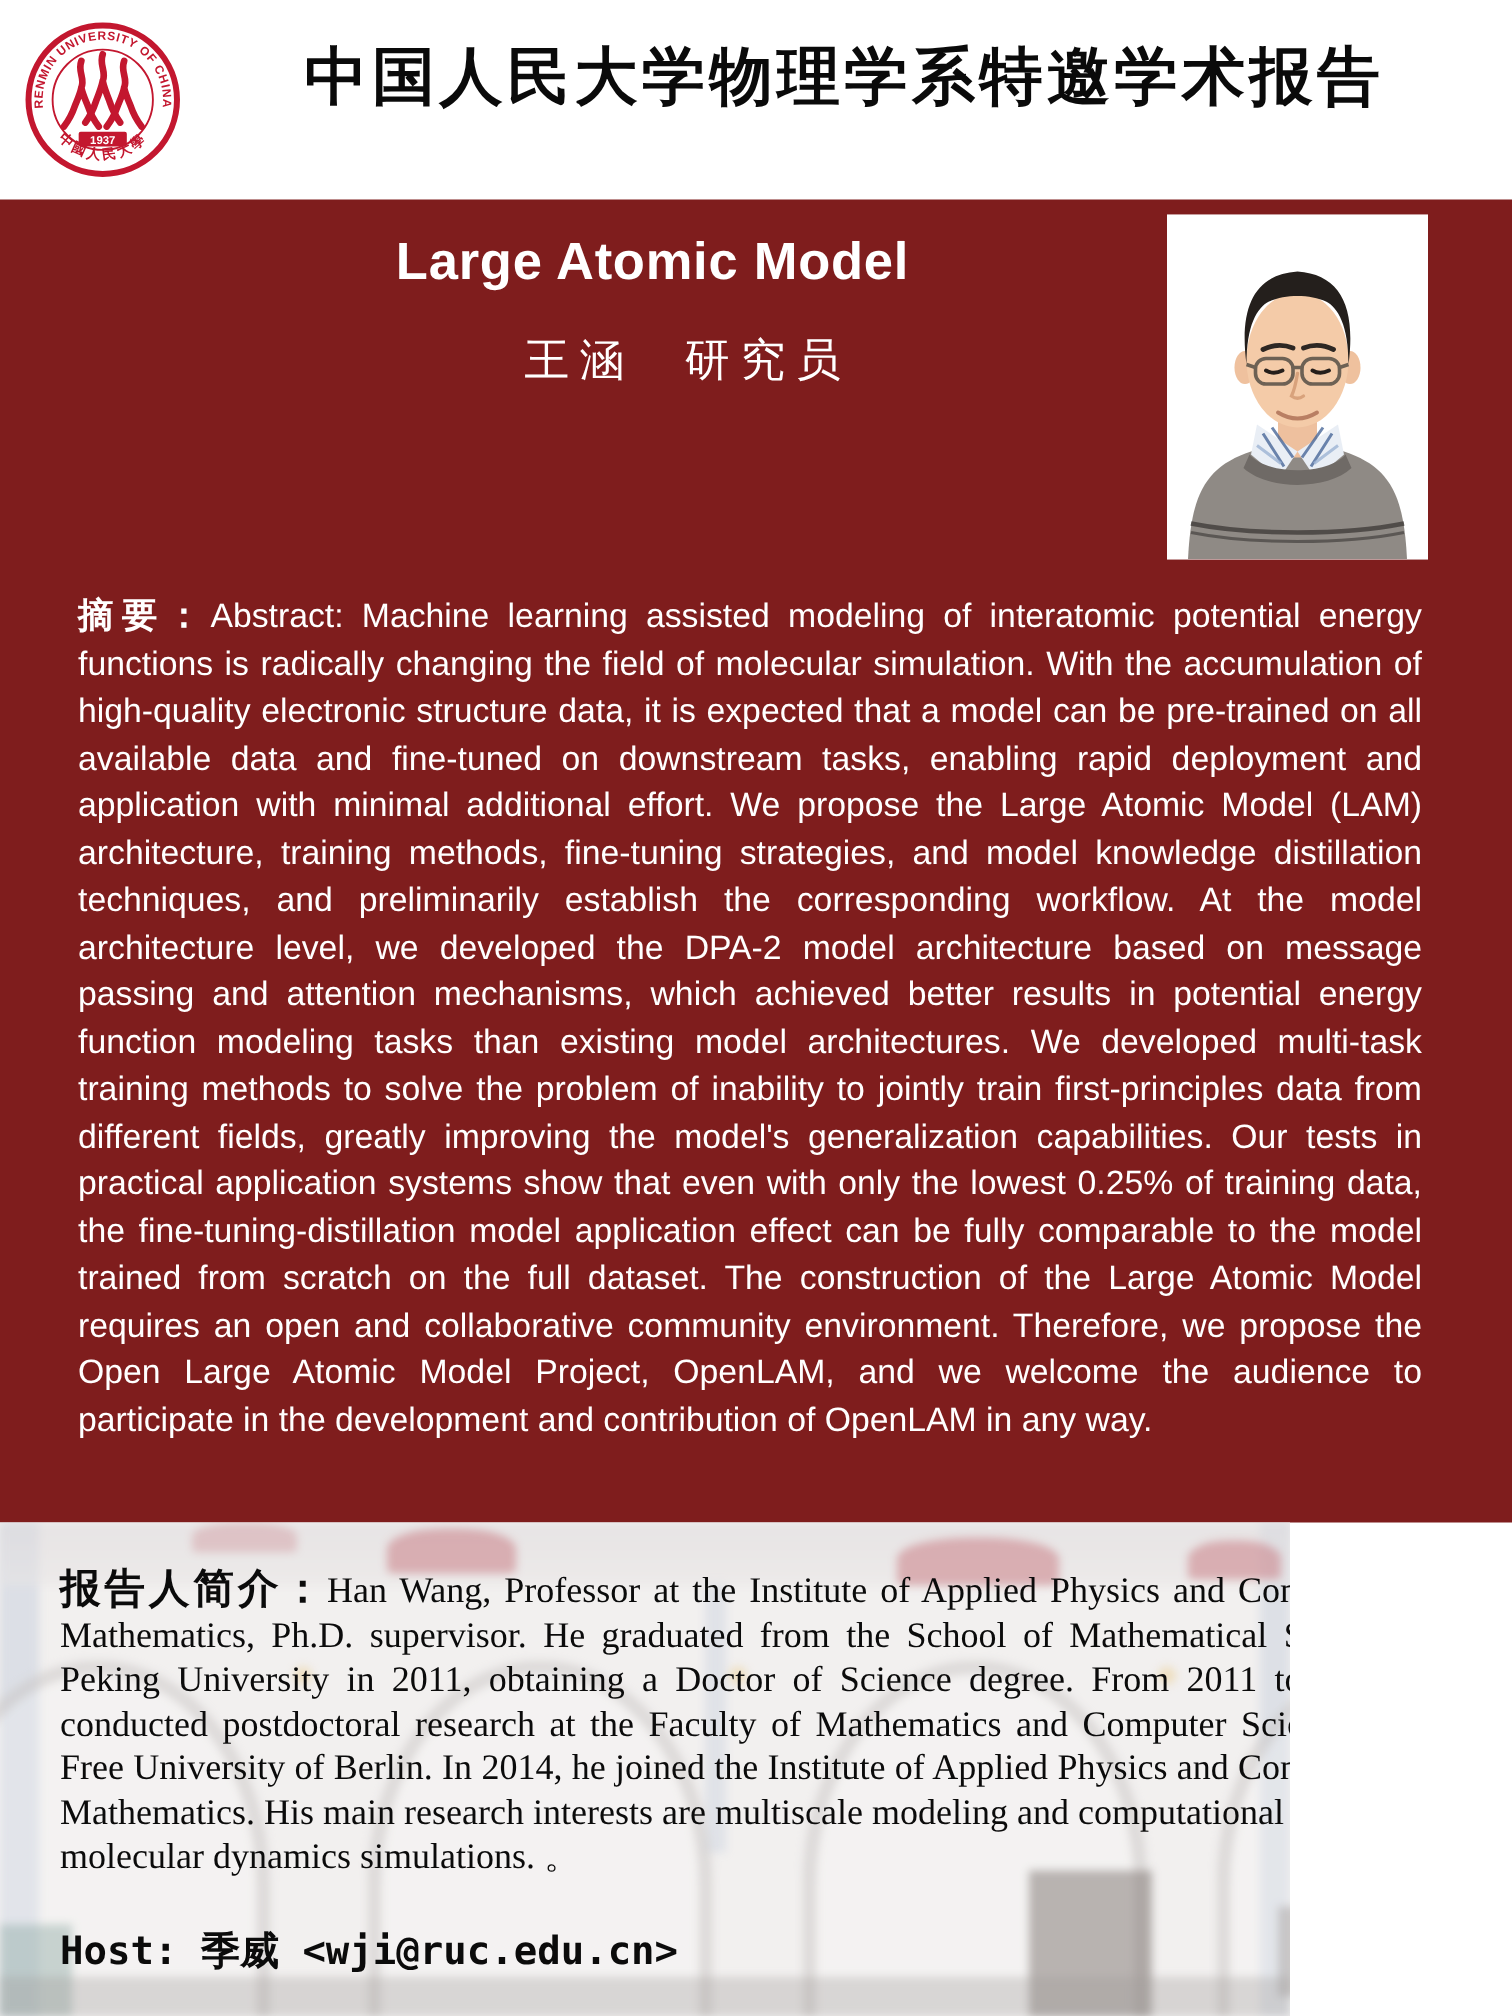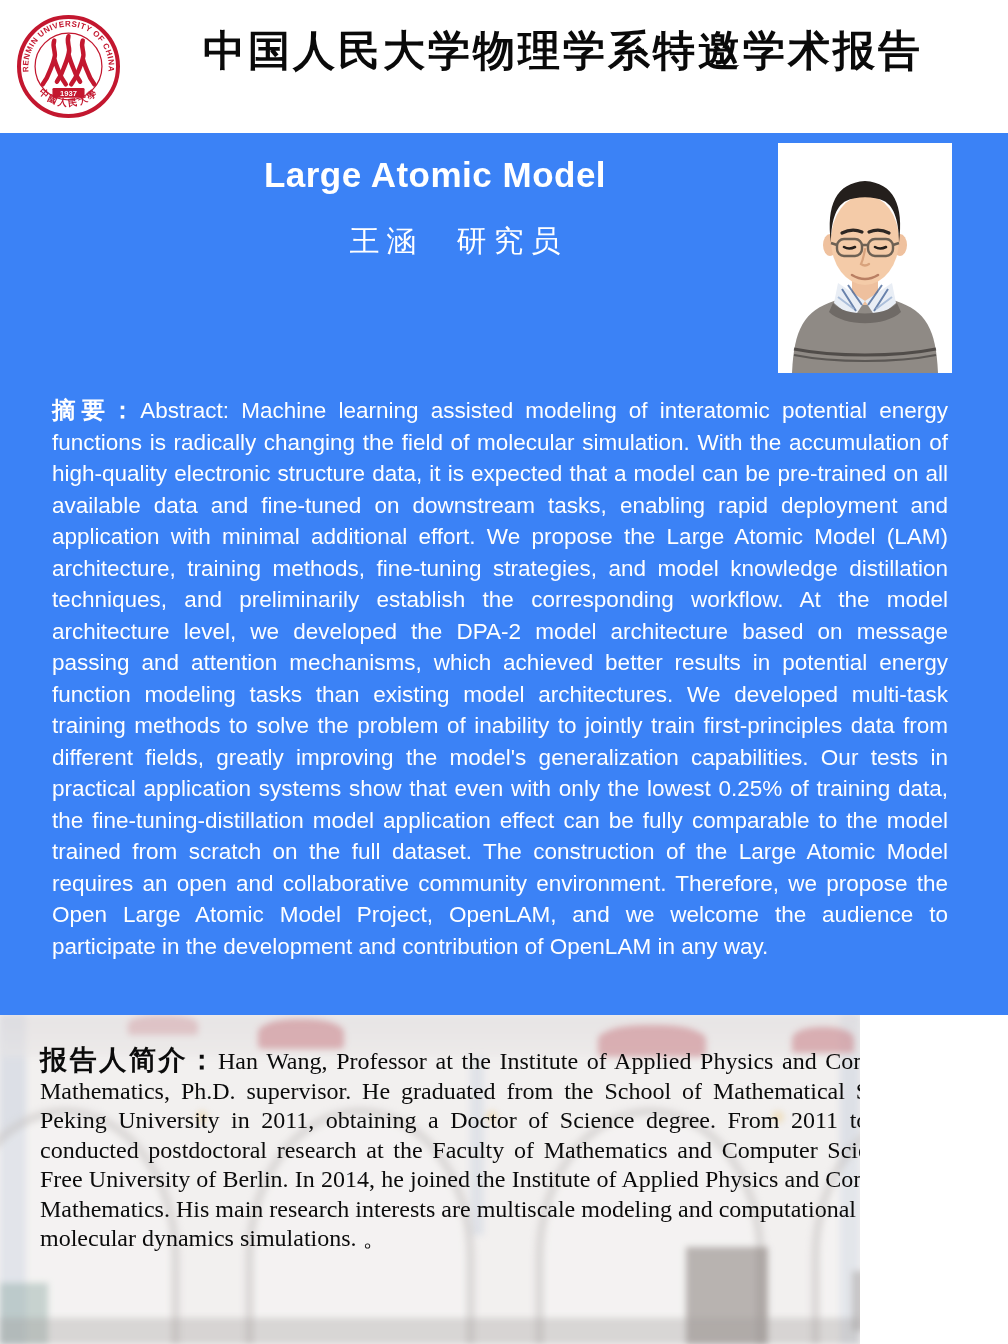--- a/index.html
+++ b/index.html
@@ -16,21 +16,21 @@
     position:absolute; left:203px; top:18px; width:780px;
     font-family:"DejaVu Serif", serif; font-weight:bold;
     font-size:42px; line-height:46px; letter-spacing:3px; color:#0a0a0a;margin-top:10px;
   }
   .title-en{
     position:absolute; left:203px; top:74px; width:780px;
     font-family:"Liberation Serif", serif; font-style:italic; font-weight:bold;
     font-size:38px; line-height:44px; color:#000;
   }
   
-  .blue-section{ position:absolute; left:0; top:133px; width:1008px; height:882px; background:#3b82f6; }
+  .blue-section{ position:absolute; left:0; top:133px; width:1008px; height:882px; background:#7f1d1d; }
   .blue-section .centered{ position:absolute; left:0; width:870px; text-align:center; color:#ffffff; }
   .talk-title{ top:22px; font-size:35px; line-height:40px; font-weight:700; letter-spacing:0.5px; }
   .speaker{ top:88px; font-family:"DejaVu Serif", serif; font-size:30px; line-height:40px; letter-spacing:7px; white-space:pre-wrap;padding-left:47px; }
   .affiliation{ top:130px; font-family:"DejaVu Serif", serif; font-size:32px; line-height:44px; letter-spacing:4px; }
   .datetime{ top:182px; font-family:"DejaVu Serif", serif; font-size:33px; line-height:44px; letter-spacing:1px; }
   .photo{
     position:absolute; left:778px; top:10px; width:174px; height:230px;
     background:#fff; overflow:hidden;
   }
   .abstract{
@@ -187,15 +187,17 @@
       <div class="bg-item door"></div>
       <div class="bg-item win1"></div>
       <div class="bg-item win2"></div>
       <div class="bg-item teal"></div>
       <div class="bg-item bottomband"></div>
       <div class="veil"></div>
     </div>
 
     <p class="bio"><span class="bio-label">报告人简介：</span><span>Han Wang, Professor at the Institute of Applied Physics and Computational Mathematics, Ph.D. supervisor. He graduated from the School of Mathematical Sciences at Peking University in 2011, obtaining a Doctor of Science degree. From 2011 to 2014, he conducted postdoctoral research at the Faculty of Mathematics and Computer Science at the Free University of Berlin. In 2014, he joined the Institute of Applied Physics and Computational Mathematics. His main research interests are multiscale modeling and computational methods in molecular dynamics simulations. 。</span></p>
 
+    <div class="host"><span>Host:</span>
+      <span>季威 &lt;wji@ruc.edu.cn&gt;</span></div>
   </div>
 
 </div>
 
 </body></html>

